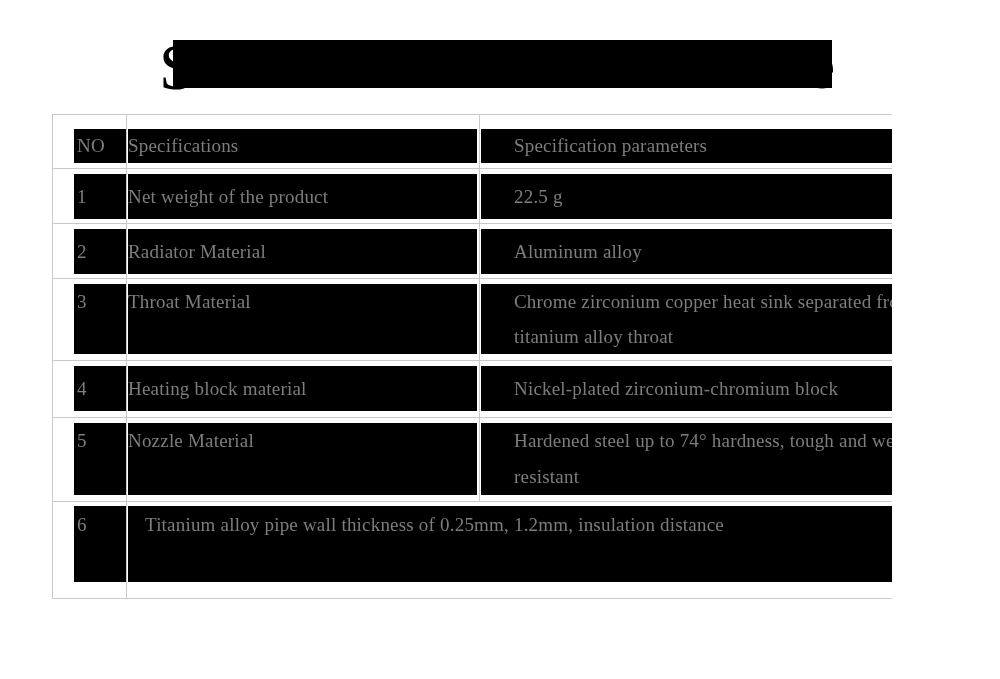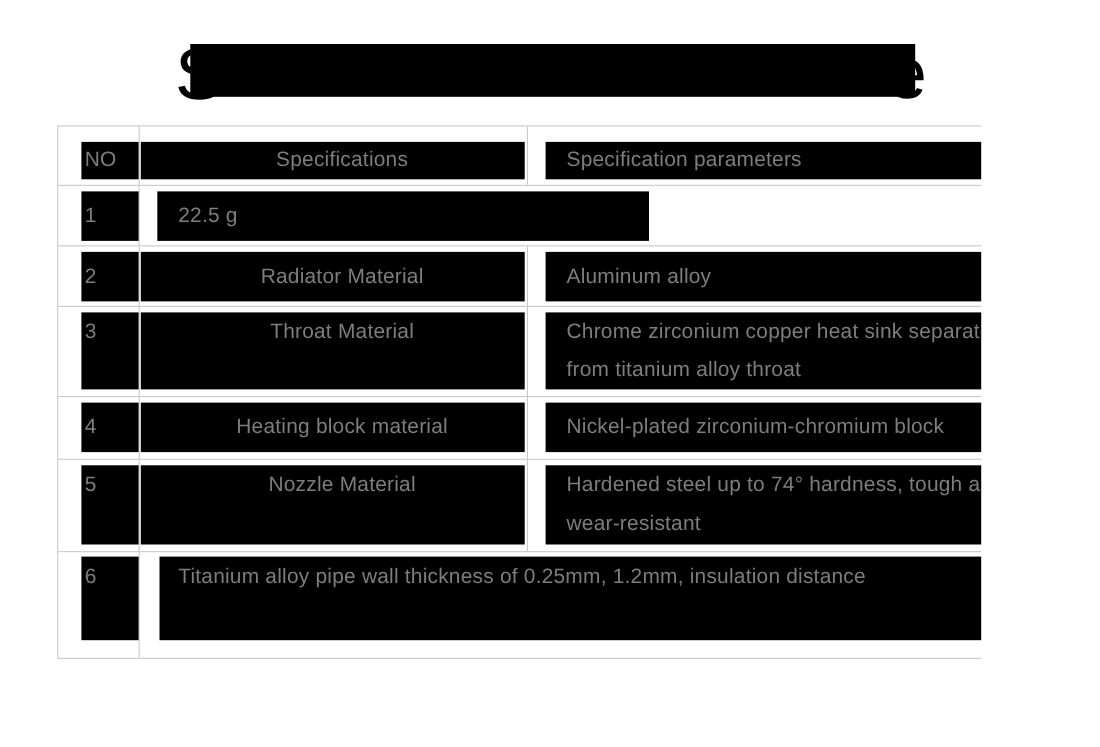--- a/index.html
+++ b/index.html
@@ -1,18 +1,18 @@
 <!DOCTYPE html>
 <html><head>
 <meta charset="utf-8">
 <style>
   html,body{margin:0;padding:0;background:#ffffff;}
   .page{
     position:relative;width:892px;height:679px;background:#ffffff;
-    font-family:Liberation Sans, sans-serif;overflow:hidden;
+    font-family:Liberation Serif, serif;overflow:hidden;
   }
   
   .title-area{position:absolute;left:0;top:0;width:1000px;height:112px;}
   .t-letter{position:absolute;color:#000000;font-size:66px;line-height:66px;font-weight:400;white-space:pre;}
   .t-first{left:159px;top:34px;}
   .t-last{left:806px;top:33px;}
   .t-bar{position:absolute;left:173px;top:40px;width:659px;height:48px;background:#000000;}
   
   .spec-table{
     position:absolute;left:52px;top:114px;width:905px;height:485px;
@@ -24,23 +24,23 @@
   .c1{width:74px;border-right:1px solid #c9c9c9;}
   .c2{width:353px;border-right:1px solid #c9c9c9;}
   .c3{flex:1;}
   .cm{flex:1;}
   
   .hl{
     background:#000000;color:#7d7d7d;box-sizing:border-box;
     font-size:19px;letter-spacing:0.2px;overflow:visible;
   }
   .w1{margin-left:21px;width:52px;padding-left:3px;}
-  .w2{margin-left:1px;width:349px;padding-left:17px;text-align:center;}
-  .w3{margin-left:16px;width:447px;padding-left:19px;}
-  .wm{margin-left:18px;width:800px;padding-left:17px;}
+  .w2{margin-left:1px;width:349px;}
+  .w3{margin-left:1px;width:447px;padding-left:33px;}
+  .wm{margin-left:1px;width:800px;padding-left:17px;}
   .hh {height:34px;line-height:34px;margin-top:14px;}
   .h1l{height:45px;line-height:45px;margin-top:5px;}
   .h2l{height:70px;line-height:35px;margin-top:5px;}
   .h2b{height:72px;line-height:36px;margin-top:5px;}
   .h6 {height:76px;line-height:38px;margin-top:4px;}
   
   .rh-head{height:54px;}
   .rh-55{height:55px;}
   .rh-82{height:82px;}
   .rh-57{height:57px;}
@@ -68,20 +68,23 @@
         <div class="hl w2 hh">Specifications</div>
       </div>
       <div class="cell c3">
         <div class="hl w3 hh">Specification parameters</div>
       </div>
     </div>
 
     <div class="trow rh-55">
       <div class="cell c1">
         <div class="hl w1 h1l">1</div>
+      </div>
+      <div class="cell c2">
+        <div class="hl w2 h1l">Net weight of the product</div>
       </div>
       <div class="cell c3">
         <div class="hl w3 h1l">22.5 g</div>
       </div>
     </div>
 
     <div class="trow rh-55">
       <div class="cell c1">
         <div class="hl w1 h1l">2</div>
       </div>

